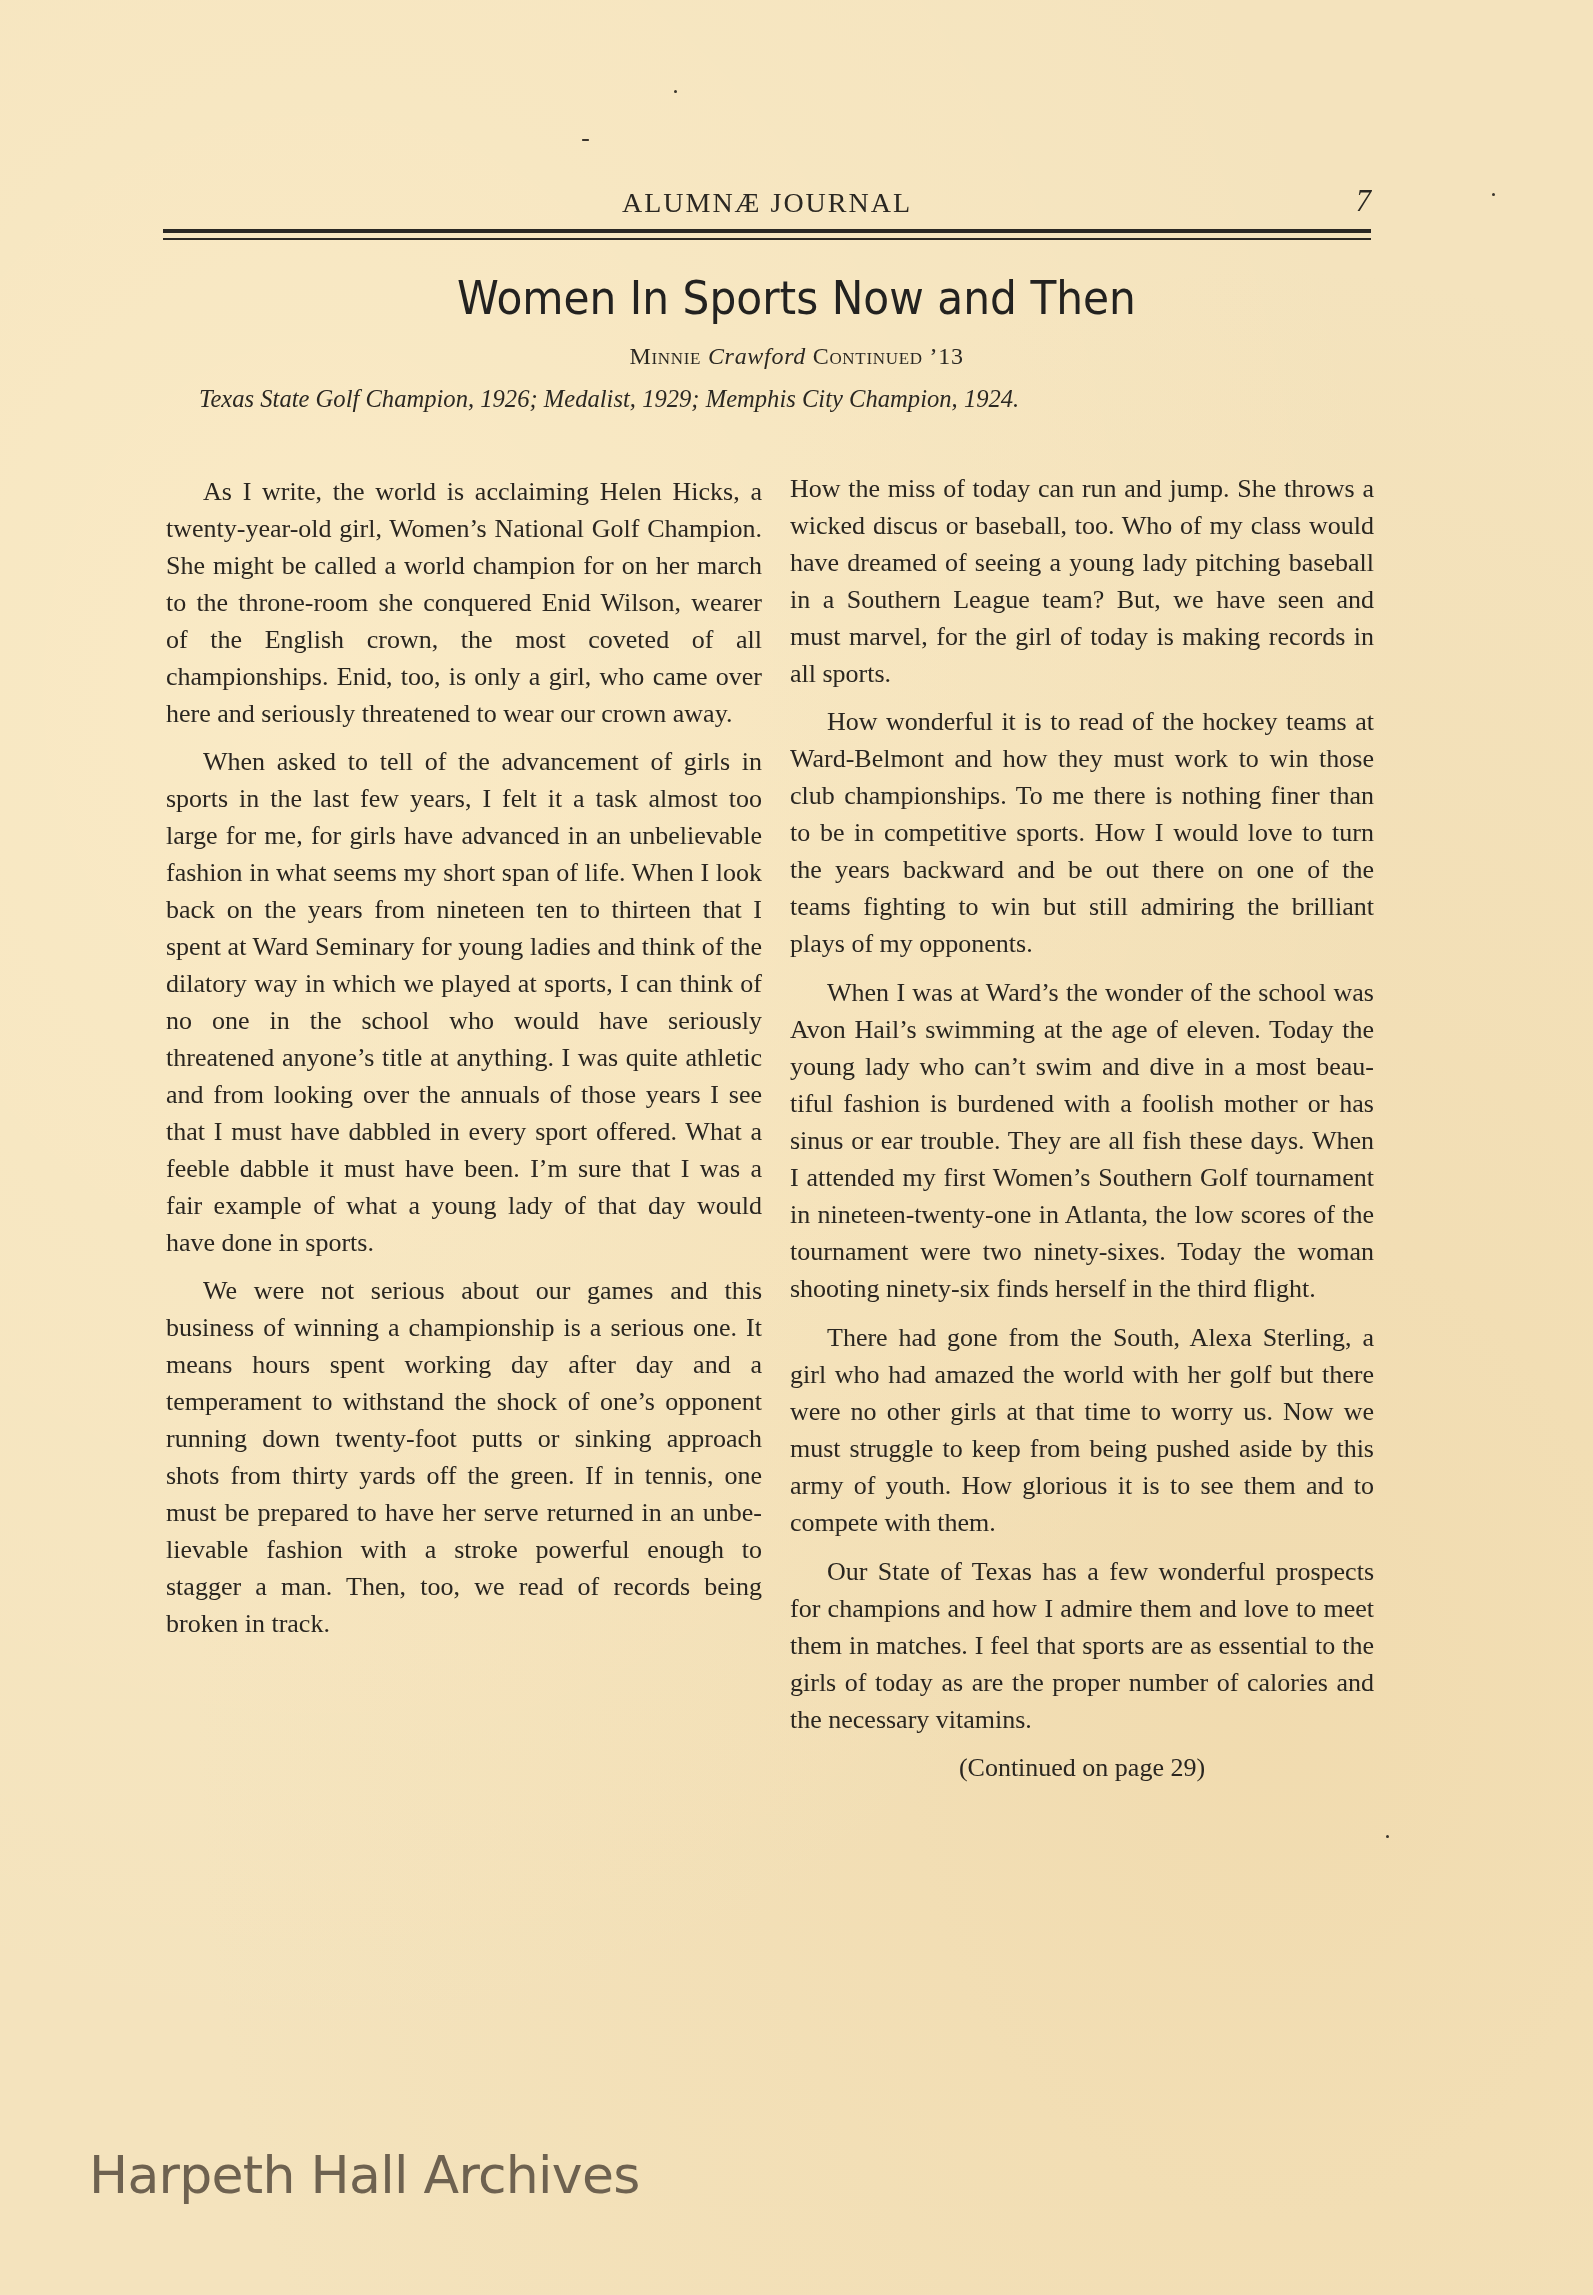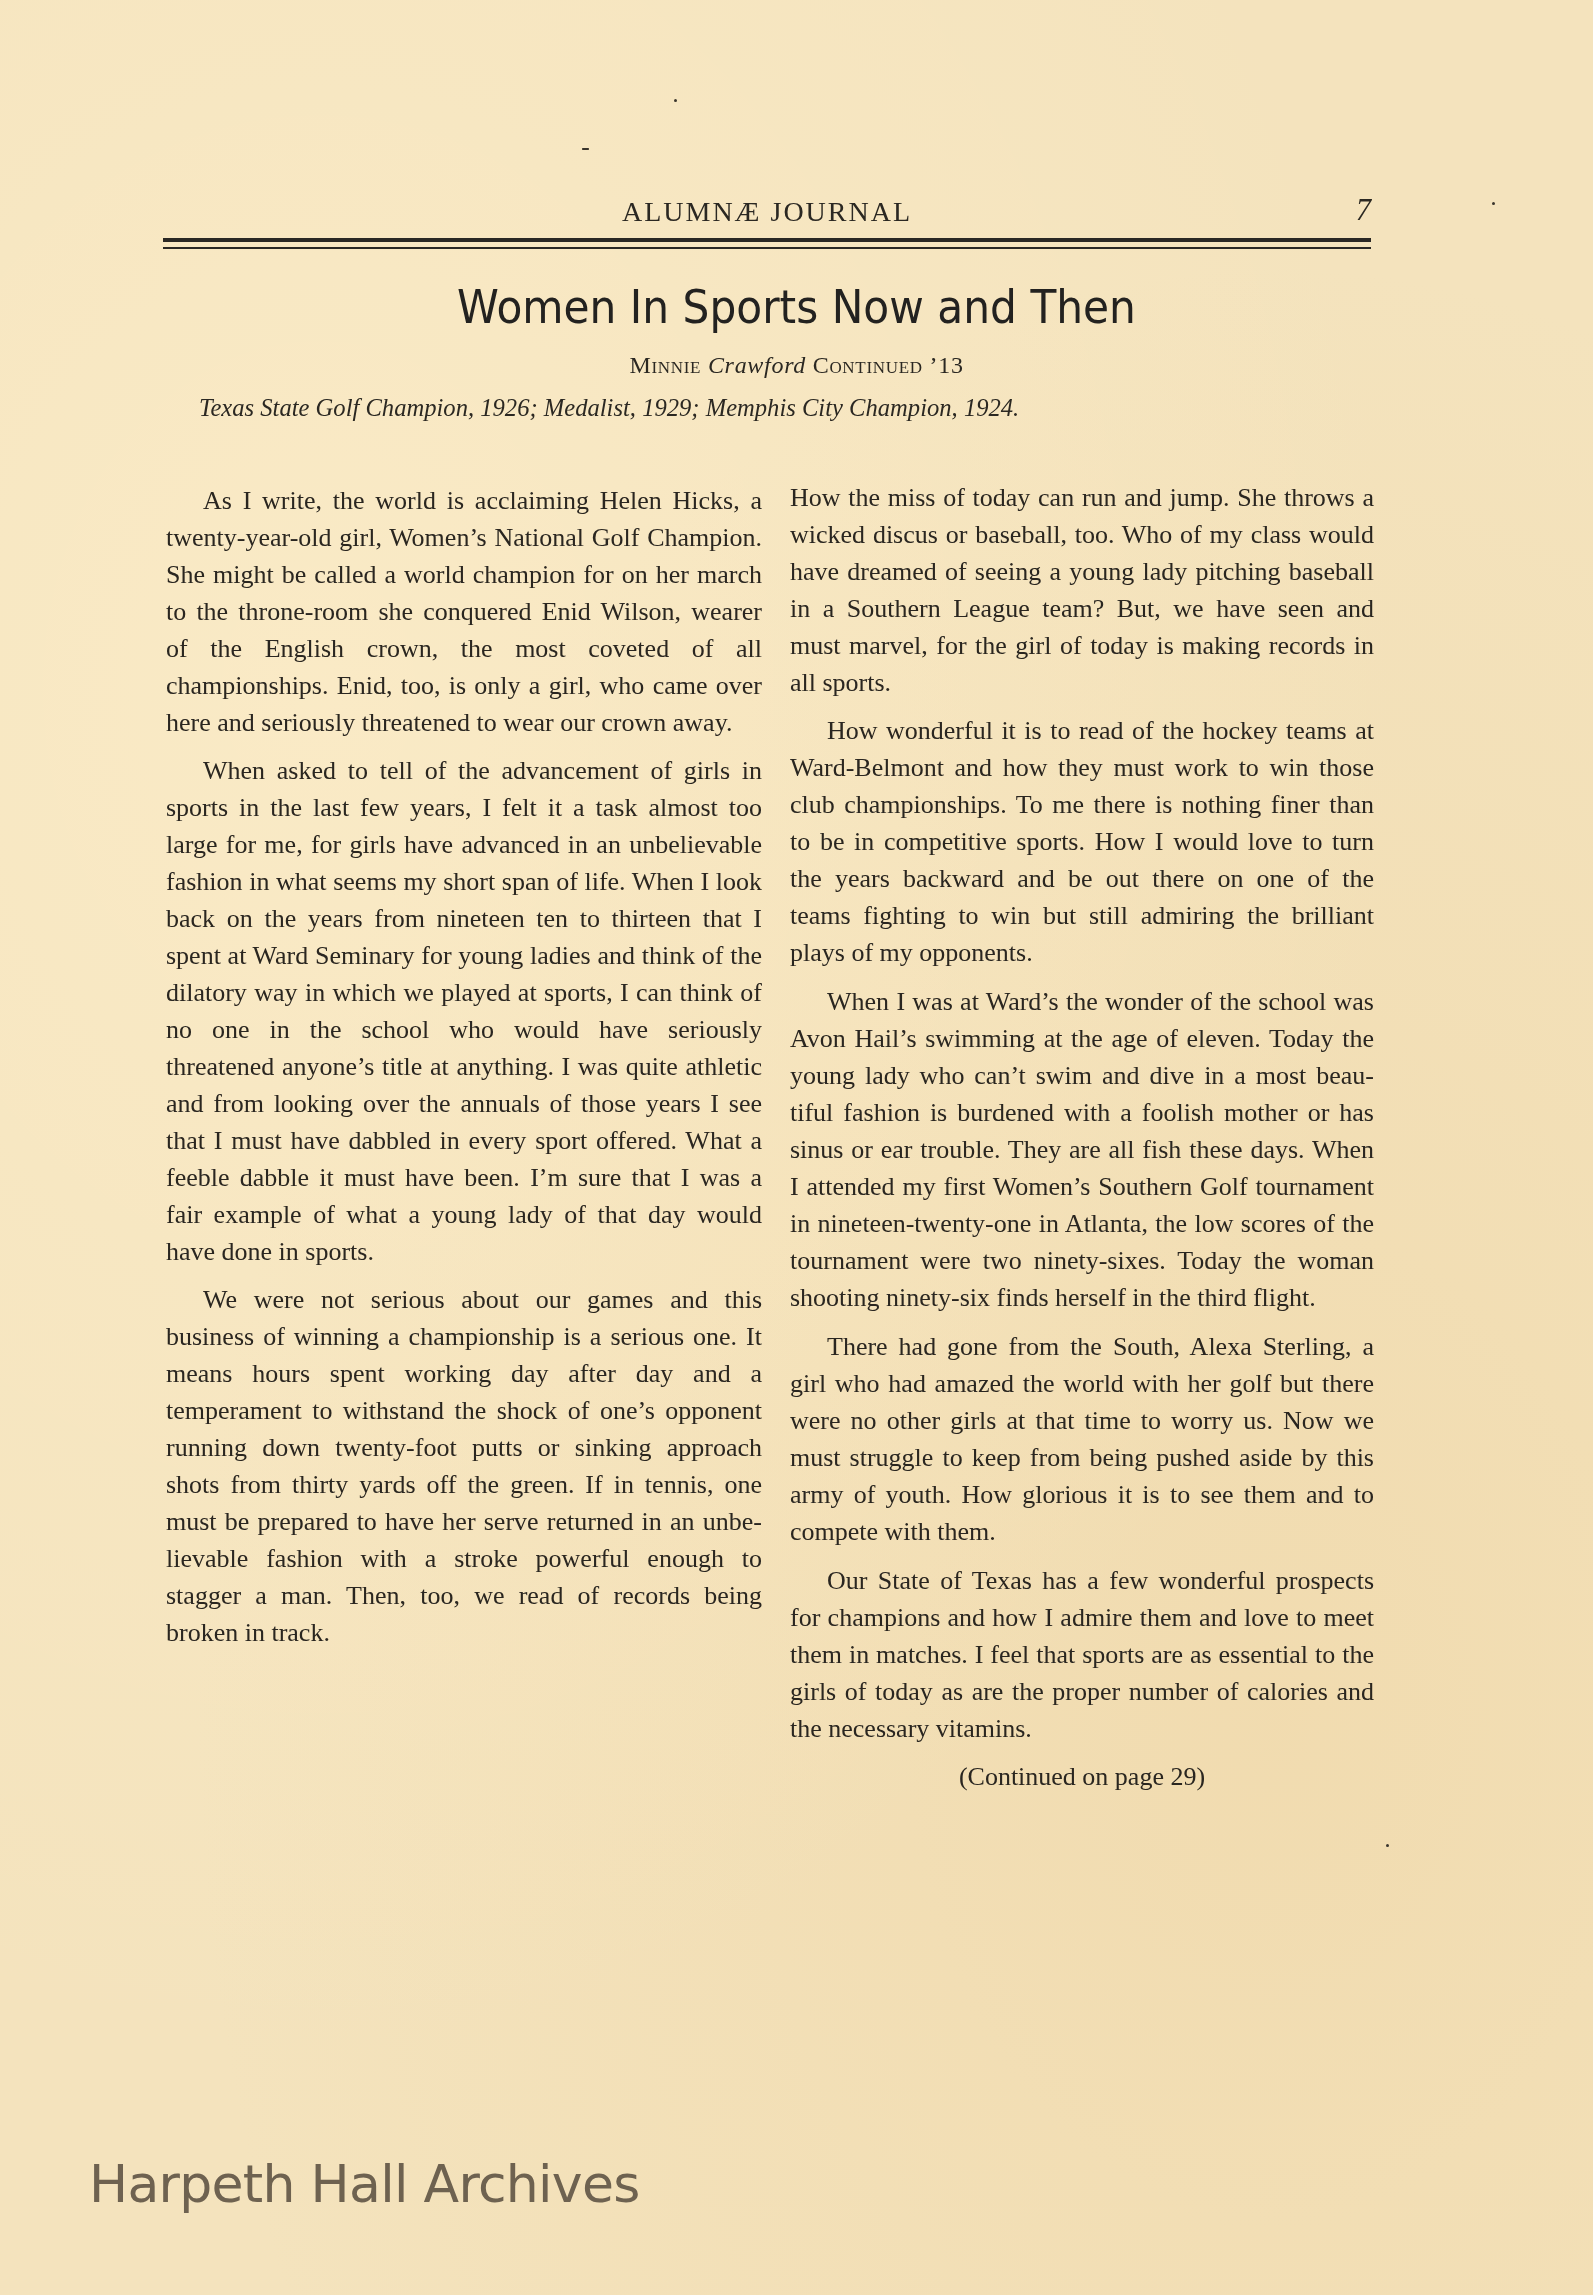--- a/index.html
+++ b/index.html
@@ -6,21 +6,21 @@
   body {
     width: 1593px; height: 2295px; overflow: hidden;
     background: #f4e3bd;
     background-image:
       radial-gradient(ellipse at 20% 30%, rgba(255,240,205,0.55), rgba(0,0,0,0) 60%),
       radial-gradient(ellipse at 80% 75%, rgba(235,205,150,0.35), rgba(0,0,0,0) 60%);
     position: relative;
     color: #2a2620;
     font-family: "Liberation Serif", "DejaVu Serif", serif;
   }
-  .page { position: absolute; left: 0; top: 9px; width: 1593px; height: 1836px; }
+  .page { position: absolute; left: 0; top: 0; width: 1593px; height: 1836px; }
 
   .running-head {
     position: absolute; left: 163px; top: 179px; width: 1208px; height: 53px;
   }
   .journal-name {
     position: absolute; left: 0; right: 0; top: 8px; text-align: center;
     font-size: 28px; letter-spacing: 2px; color: #2b2822;
   }
   .page-number {
     position: absolute; right: 0; top: 5.3px; font-size: 30.5px; font-style: italic; color: #2b2822;

